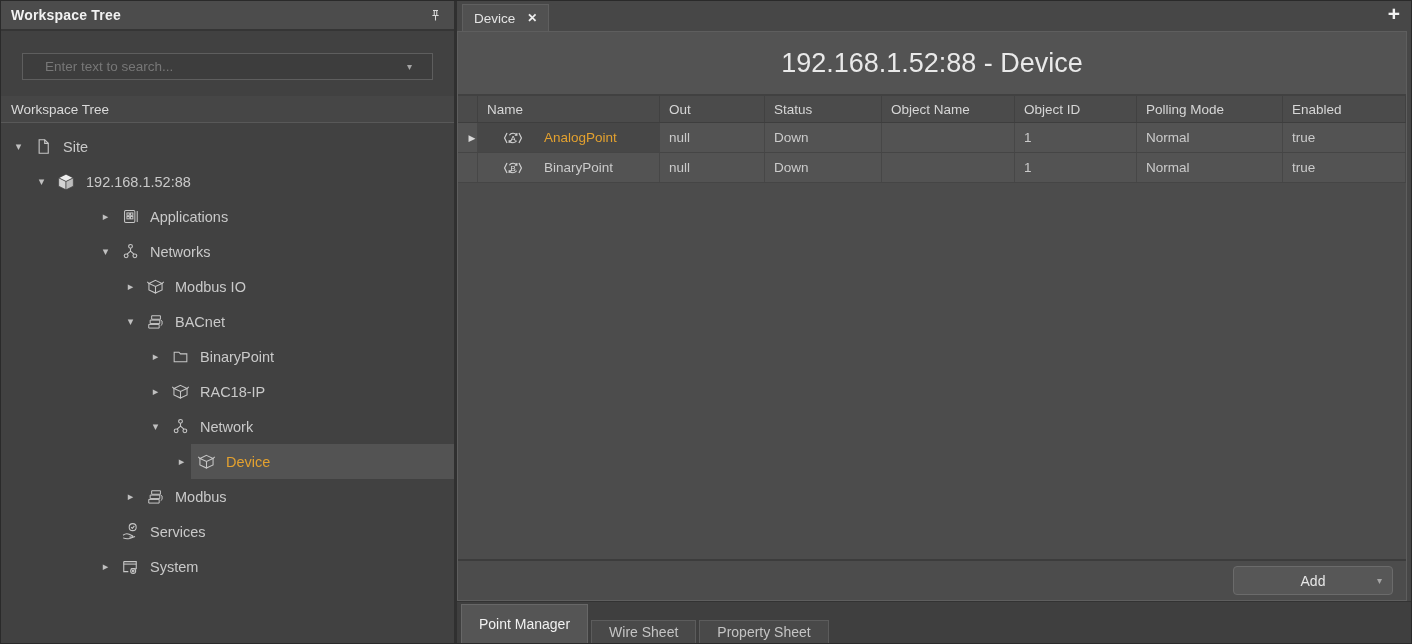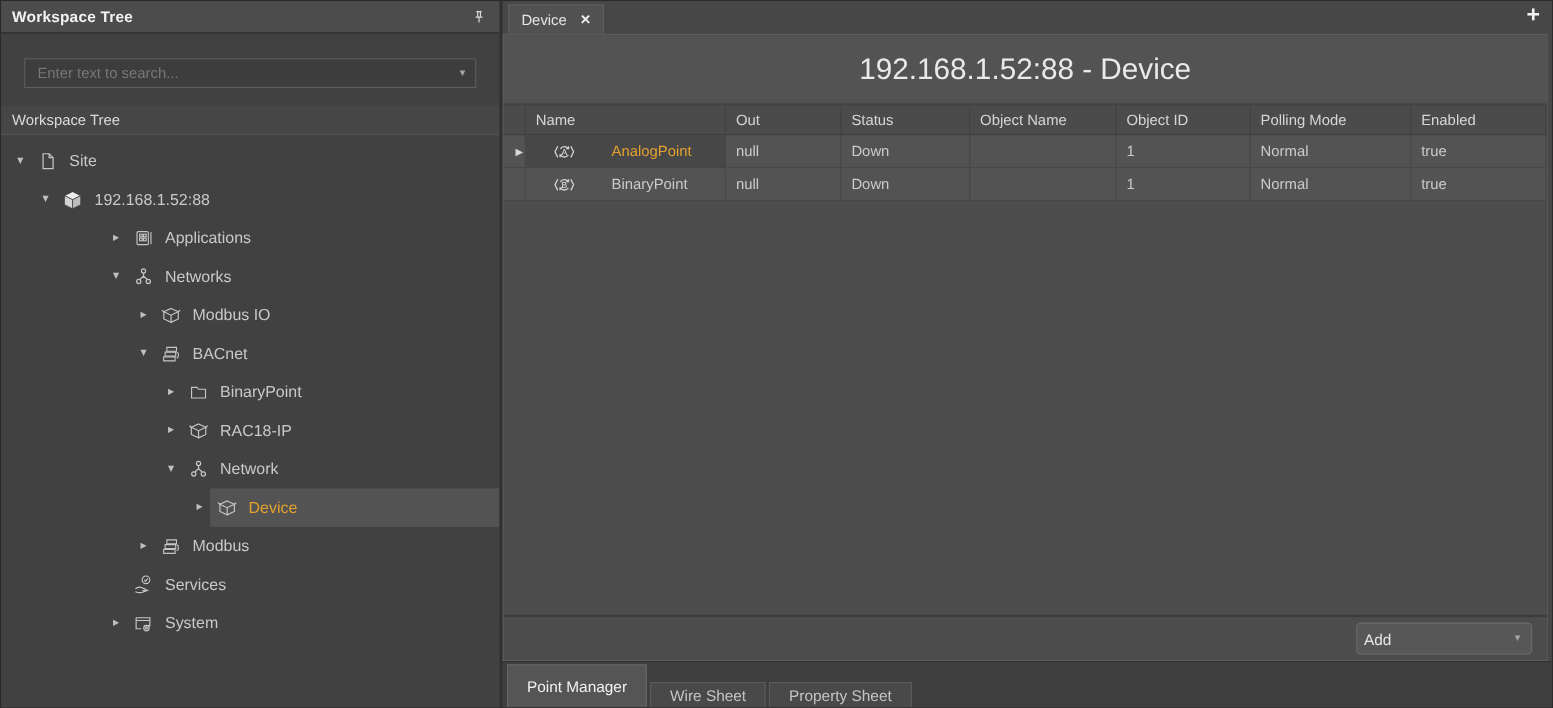--- a/index.html
+++ b/index.html
@@ -10,21 +10,21 @@
 
   
   .sidebar{width:456px;flex:none;display:flex;flex-direction:column;background:#424242;
            border-right:3px solid #303030;}
   .sb-titlebar{height:30px;flex:none;background:#4c4c4c;border-bottom:2px solid #353535;
                display:flex;align-items:center;justify-content:space-between;padding:0 10px;}
   .sb-title{font-weight:bold;color:#f2f2f2;letter-spacing:.2px;}
   .pin-btn{width:18px;height:18px;display:flex;align-items:center;justify-content:center;cursor:pointer;}
   .search-wrap{padding:22px 21px 16px 21px;flex:none;background:#414141;}
   .search-box{height:27px;background:#3d3d3d;border:1px solid #5e5e5e;display:flex;
-              align-items:center;padding:0 9px;}
+              align-items:center;padding:0 20px;}
   .search-input{flex:1;background:transparent;border:none;outline:none;color:#cfcfcf;
                 font:inherit;font-size:13.5px;}
   .search-input::placeholder{color:#777;}
   .caret{color:#a5a5a5;font-size:10px;line-height:1;}
   .tree-header{height:27px;flex:none;display:flex;align-items:center;padding:0 10px;
                color:#dadada;background:#464646;border-bottom:1px solid #585858;font-size:13.5px;}
   .tree{flex:1;padding-top:6px;overflow:hidden;background:#414141;}
   .tree-item{height:35px;display:flex;align-items:center;cursor:default;}
   .tw-exp{width:19px;flex:none;text-align:center;color:#c0c0c0;font-size:11px;line-height:1;}
   .hl{flex:1;height:35px;display:flex;align-items:center;padding-left:2px;}
@@ -56,29 +56,29 @@
   .c-status{width:117px;flex:none;}
   .c-object_name{width:133px;flex:none;}
   .c-object_id{width:122px;flex:none;}
   .c-polling_mode{width:146px;flex:none;}
   .c-enabled{flex:1;}
   .grid-row{height:30px;flex:none;display:flex;background:#535353;border-bottom:1px solid #454545;
             font-size:13.5px;color:#cbcbcb;}
   .gr-cell{display:flex;align-items:center;padding-left:9px;border-right:1px solid #474747;overflow:hidden;}
   .name-cell{padding-left:22px;}
   .name-cell.sel{background:#474747;}
-  .pt-name{margin-left:23px;white-space:nowrap;}
+  .pt-name{margin-left:11px;white-space:nowrap;}
   .pt-name.sel-name{color:#e3a12f;}
   .row-arrow{font-size:9px;color:#d8d8d8;}
   .grid-fill{flex:1;background:#4c4c4c;}
   .toolbar{height:41px;flex:none;background:#4c4c4c;border-top:2px solid #3c3c3c;
            display:flex;align-items:center;justify-content:flex-end;padding-right:13px;}
   .add-btn{width:160px;height:29px;position:relative;background:#575757;border:1px solid #6b6b6b;
            border-radius:4px;color:#e7e7e7;font:inherit;font-size:14px;cursor:pointer;
-           display:flex;align-items:center;justify-content:flex-start;}
+           display:flex;align-items:center;justify-content:center;}
   .add-caret{position:absolute;right:10px;top:9px;}
   .view-strip{height:42px;flex:none;background:#3f3f3f;border-top:1px solid #333;
               display:flex;align-items:stretch;padding:0 0 0 4px;gap:3px;}
   .vtab{margin-top:18px;display:flex;align-items:center;padding:0 17px;background:#494949;
         border:1px solid #5c5c5c;border-bottom:none;color:#c4c4c4;font-size:14px;cursor:pointer;white-space:nowrap;}
   .vtab.active{margin-top:2px;background:#555;color:#f1f1f1;border-color:#676767;}
   .icn{display:inline-flex;align-items:center;justify-content:center;}
 </style>
 </head>
 <body>

